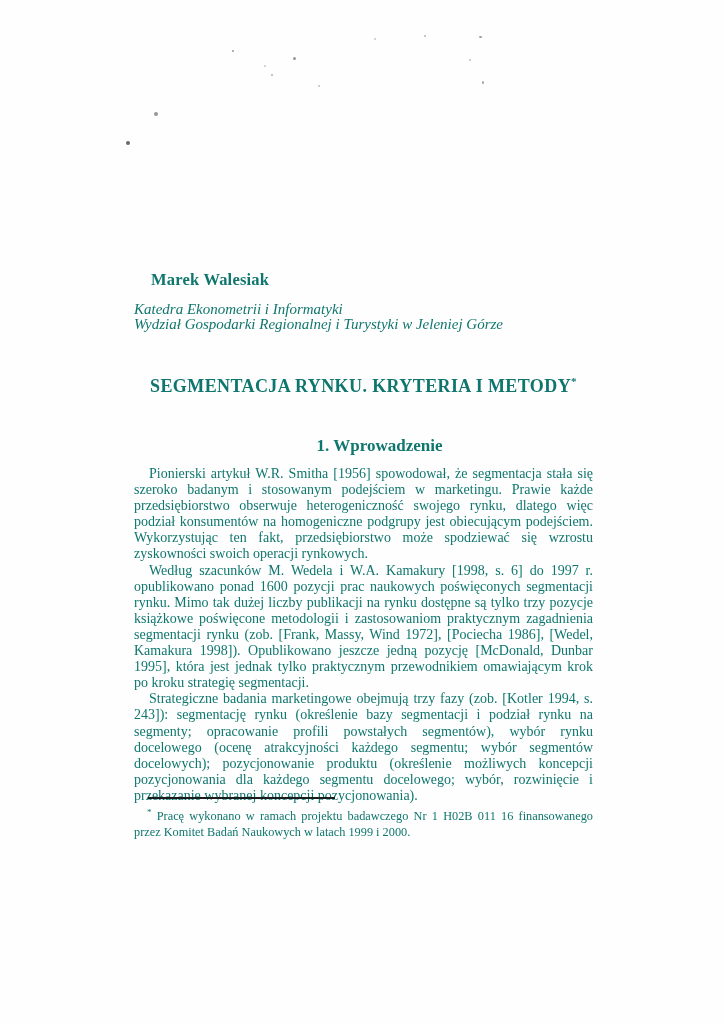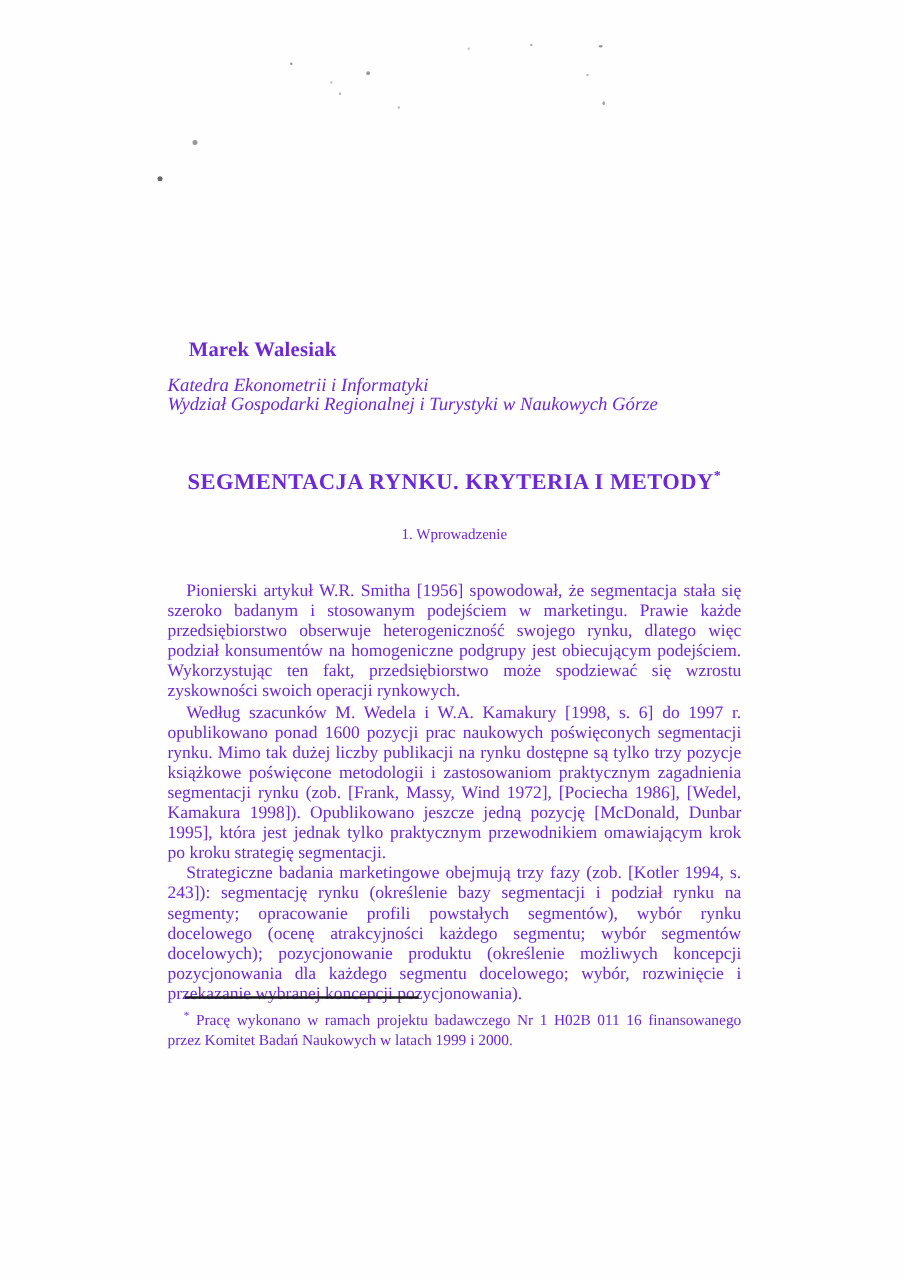--- a/index.html
+++ b/index.html
@@ -6,21 +6,21 @@
     margin: 0;
     padding: 0;
     background: #e8e8e8;
   }
   .page {
     position: relative;
     width: 724px;
     height: 1024px;
     margin: 0 auto;
     background: #fefefe;
-    color: #6d28d9;
+    color: #0f766e;
     font-family: "Liberation Serif", "DejaVu Serif", serif;
     overflow: hidden;
   }
   
   .speck {
     position: absolute;
     background: #444;
     border-radius: 50%;
     opacity: 0.55;
   }
@@ -56,24 +56,24 @@
   }
   .paper-title sup {
     font-size: 11px;
     vertical-align: super;
   }
   .section-heading {
     position: absolute;
     top: 420px;
     left: 134px;
     width: 459px;
-    margin: 0;
+    margin: 16px;
     text-align: center;
-    font-size: 12px;
-    font-weight: normal;
+    font-size: 17px;
+    font-weight: bold;
   }
   .article-body {
     position: absolute;
     top: 466px;
     left: 134px;
     width: 459px;
     font-size: 14px;
     line-height: 16.1px;
     text-align: justify;
     hyphens: auto;
@@ -122,21 +122,21 @@
   <i class="speck" style="left:469px;top:59px;width:2px;height:2px;opacity:.35"></i>
   <i class="speck" style="left:479px;top:36px;width:3px;height:2px"></i>
   <i class="speck" style="left:482px;top:81px;width:2px;height:3px;opacity:.5"></i>
   <i class="speck" style="left:154px;top:112px;width:4px;height:4px"></i>
   <i class="speck" style="left:126px;top:141px;width:4px;height:4px;opacity:.8"></i>
 
   <h2 class="author-name">Marek Walesiak</h2>
 
   <div class="affiliation">
     <div>Katedra Ekonometrii i Informatyki</div>
-    <div>Wydział Gospodarki Regionalnej i Turystyki w Naukowych Górze</div>
+    <div>Wydział Gospodarki Regionalnej i Turystyki w Jeleniej Górze</div>
   </div>
 
   <h1 class="paper-title"><span>SEGMENTACJA RYNKU. KRYTERIA I METODY</span><sup>*</sup></h1>
 
   <h3 class="section-heading">1. Wprowadzenie</h3>
 
   <div class="article-body">
     <p>Pionierski artykuł W.R. Smitha [1956] spowodował, że segmentacja stała się szeroko badanym i stosowanym podejściem w marketingu. Prawie każde przedsiębiorstwo obserwuje heterogeniczność swojego rynku, dlatego więc podział konsumentów na homogeniczne podgrupy jest obiecującym podejściem. Wykorzystując ten fakt, przedsiębiorstwo może spodziewać się wzrostu zyskowności swoich operacji rynkowych.</p>
     <p>Według szacunków M. Wedela i W.A. Kamakury [1998, s. 6] do 1997 r. opublikowano ponad 1600 pozycji prac naukowych poświęconych segmentacji rynku. Mimo tak dużej liczby publikacji na rynku dostępne są tylko trzy pozycje książkowe poświęcone metodologii i zastosowaniom praktycznym zagadnienia segmentacji rynku (zob. [Frank, Massy, Wind 1972], [Pociecha 1986], [Wedel, Kamakura 1998]). Opublikowano jeszcze jedną pozycję [McDonald, Dunbar 1995], która jest jednak tylko praktycznym przewodnikiem omawiającym krok po kroku strategię segmentacji.</p>
     <p>Strategiczne badania marketingowe obejmują trzy fazy (zob. [Kotler 1994, s. 243]): segmentację rynku (określenie bazy segmentacji i podział rynku na segmenty; opracowanie profili powstałych segmentów), wybór rynku docelowego (ocenę atrakcyjności każdego segmentu; wybór segmentów docelowych); pozycjonowanie produktu (określenie możliwych koncepcji pozycjonowania dla każdego segmentu docelowego; wybór, rozwinięcie i przekazanie wybranej koncepcji pozycjonowania).</p>

